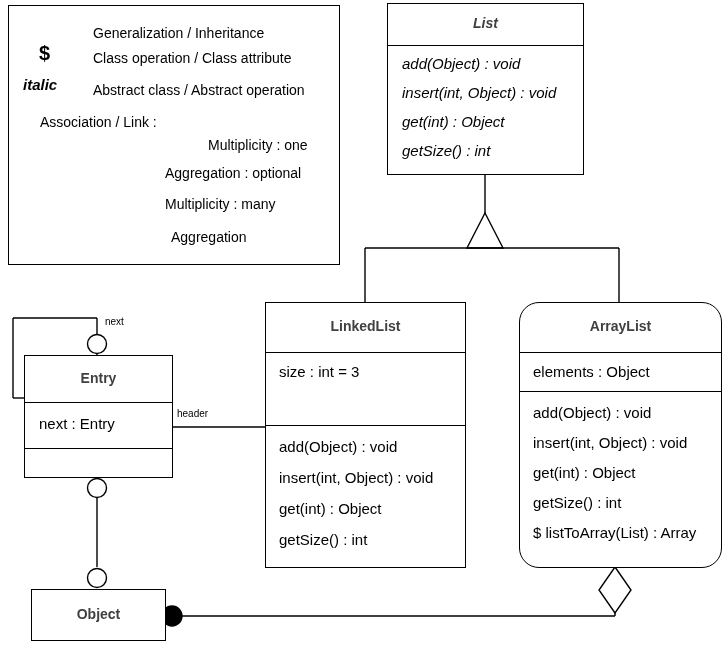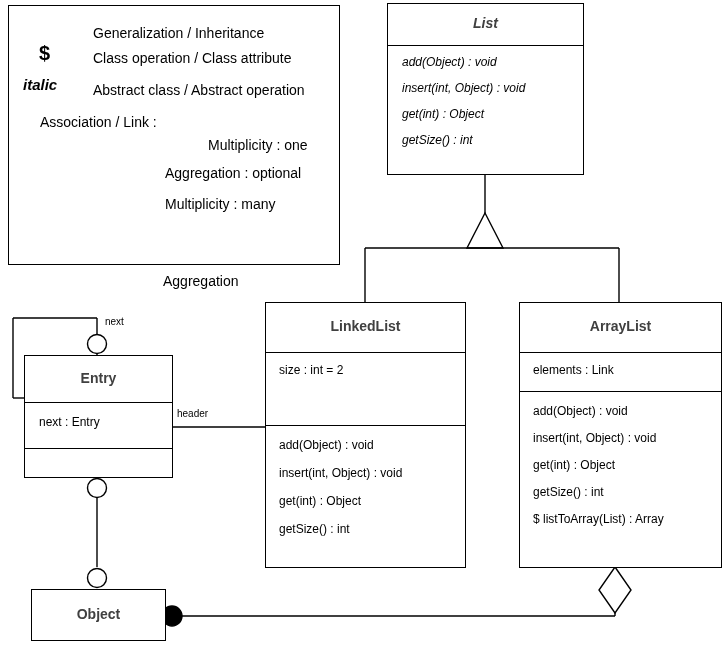--- a/index.html
+++ b/index.html
@@ -41,21 +41,21 @@
   .cls-name {
     text-align: center;
     font-size: 14px;
     font-weight: bold;
     color: #404040;
   }
   .cls-name.abstract {
     font-style: italic;
   }
   .member {
-    font-size: 12px;
+    font-size: 15px;
     color: #000;
     white-space: nowrap;
   }
   .member.abstract { font-style: italic; }
 
   
   #legend {
     left: 8px;
     top: 5px;
     width: 332px;
@@ -71,21 +71,21 @@
     font-size: 10px;
     color: #000;
     background: #ffffff;
     white-space: nowrap;
     padding: 0 1px;
   }
 
   
   #list-class   { left: 387px; top: 3px;   width: 197px; height: 172px; }
   #linkedlist-class { left: 265px; top: 302px; width: 201px; height: 266px; }
-  #arraylist-class  { left: 519px; top: 302px; width: 203px; height: 266px; }
+  #arraylist-class  { left: 519px; top: 302px; width: 203px; height: 266px; border-radius: 20px; }
   #entry-class  { left: 24px;  top: 355px; width: 149px; height: 123px; }
   #object-class { left: 31px;  top: 589px; width: 135px; height: 52px; }
 </style>
 </head>
 <body>
 
 <div id="canvas">
 
   <svg class="layer" viewBox="0 0 728 648">
     <g stroke="#000000" stroke-width="1.4" fill="none">
@@ -135,56 +135,56 @@
 
     <div class="legend-label" style="left:84px; top:19px;">Generalization / Inheritance</div>
     <div class="legend-label" style="left:84px; top:44px;">Class operation / Class attribute</div>
     <div class="legend-label" style="left:84px; top:76px;">Abstract class / Abstract operation</div>
 
     <div class="legend-label" style="left:18px; top:108px;margin-left:13px;">Association / Link :</div>
 
     <div class="legend-label" style="left:156px; top:131px;margin-left:43px;">Multiplicity : one</div>
     <div class="legend-label" style="left:156px; top:159px;">Aggregation : optional</div>
     <div class="legend-label" style="left:156px; top:190px;">Multiplicity : many</div>
-    <div class="legend-label" style="left:154px; top:223px;margin-top:44px;">Aggregation</div>
+    <div class="legend-label" style="left:162px; top:223px;">Aggregation</div>
   </div>
 
   <div class="box" id="list-class">
     <div class="compartment" style="height:42px;">
       <div class="cls-name abstract" style="padding-top:11px;">List</div>
     </div>
     <div class="compartment last" style="height:128px; padding:9px 14px 0 14px;">
       <div class="member abstract" style="margin-bottom:12px;">add(Object) : void</div>
       <div class="member abstract" style="margin-bottom:12px;">insert(int, Object) : void</div>
       <div class="member abstract" style="margin-bottom:12px;">get(int) : Object</div>
       <div class="member abstract">getSize() : int</div>
     </div>
   </div>
 
   <div class="box" id="linkedlist-class">
     <div class="compartment" style="height:50px;">
       <div class="cls-name" style="padding-top:15px;">LinkedList</div>
     </div>
     <div class="compartment" style="height:73px; padding:10px 13px 0 13px;">
-      <div class="member" style="margin-bottom:12px;">size : int = 2</div>
+      <div class="member" style="margin-bottom:12px;">size : int = 3</div>
     </div>
     <div class="compartment last" style="height:141px; padding:12px 13px 0 13px;">
       <div class="member" style="margin-bottom:14px;">add(Object) : void</div>
       <div class="member" style="margin-bottom:14px;">insert(int, Object) : void</div>
       <div class="member" style="margin-bottom:14px;">get(int) : Object</div>
       <div class="member">getSize() : int</div>
     </div>
   </div>
 
   <div class="box" id="arraylist-class">
     <div class="compartment" style="height:50px;">
       <div class="cls-name" style="padding-top:15px;">ArrayList</div>
     </div>
     <div class="compartment" style="height:39px; padding:10px 13px 0 13px;">
-      <div class="member">elements : Link</div>
+      <div class="member">elements : Object</div>
     </div>
     <div class="compartment last" style="height:175px; padding:12px 13px 0 13px;">
       <div class="member" style="margin-bottom:13px;">add(Object) : void</div>
       <div class="member" style="margin-bottom:13px;">insert(int, Object) : void</div>
       <div class="member" style="margin-bottom:13px;">get(int) : Object</div>
       <div class="member" style="margin-bottom:13px;">getSize() : int</div>
       <div class="member">$ listToArray(List) : Array</div>
     </div>
   </div>
 

